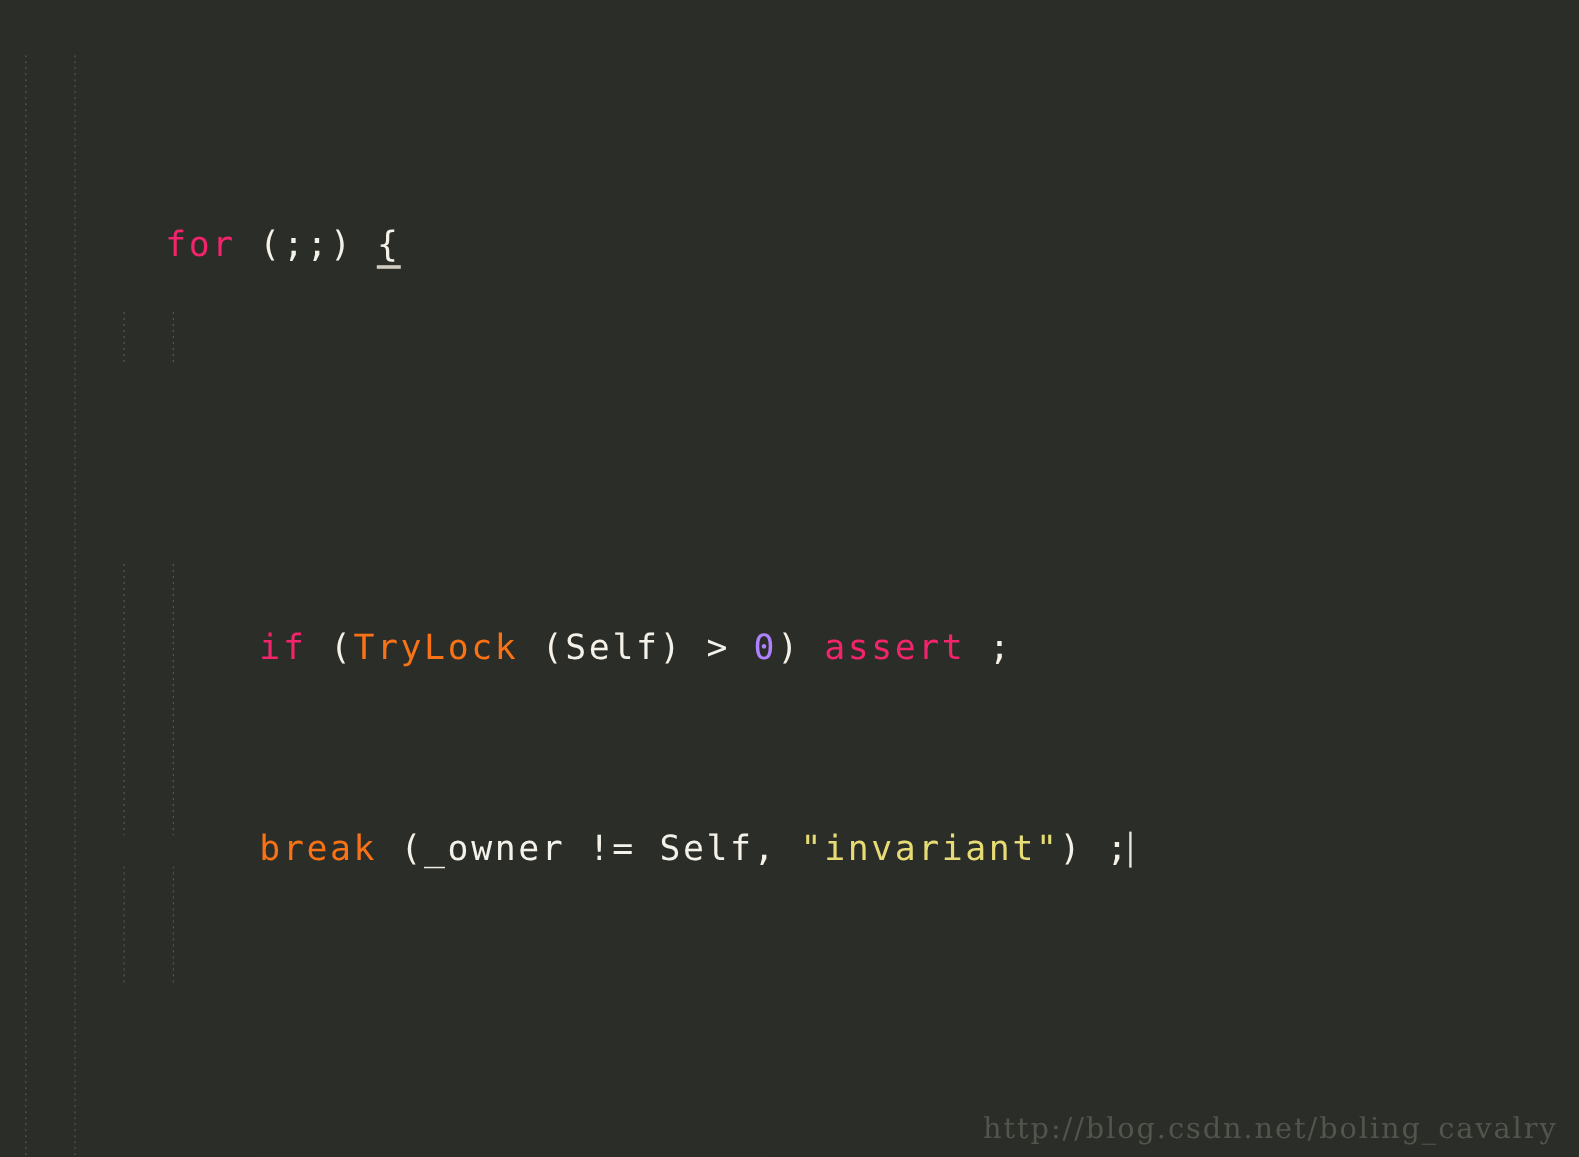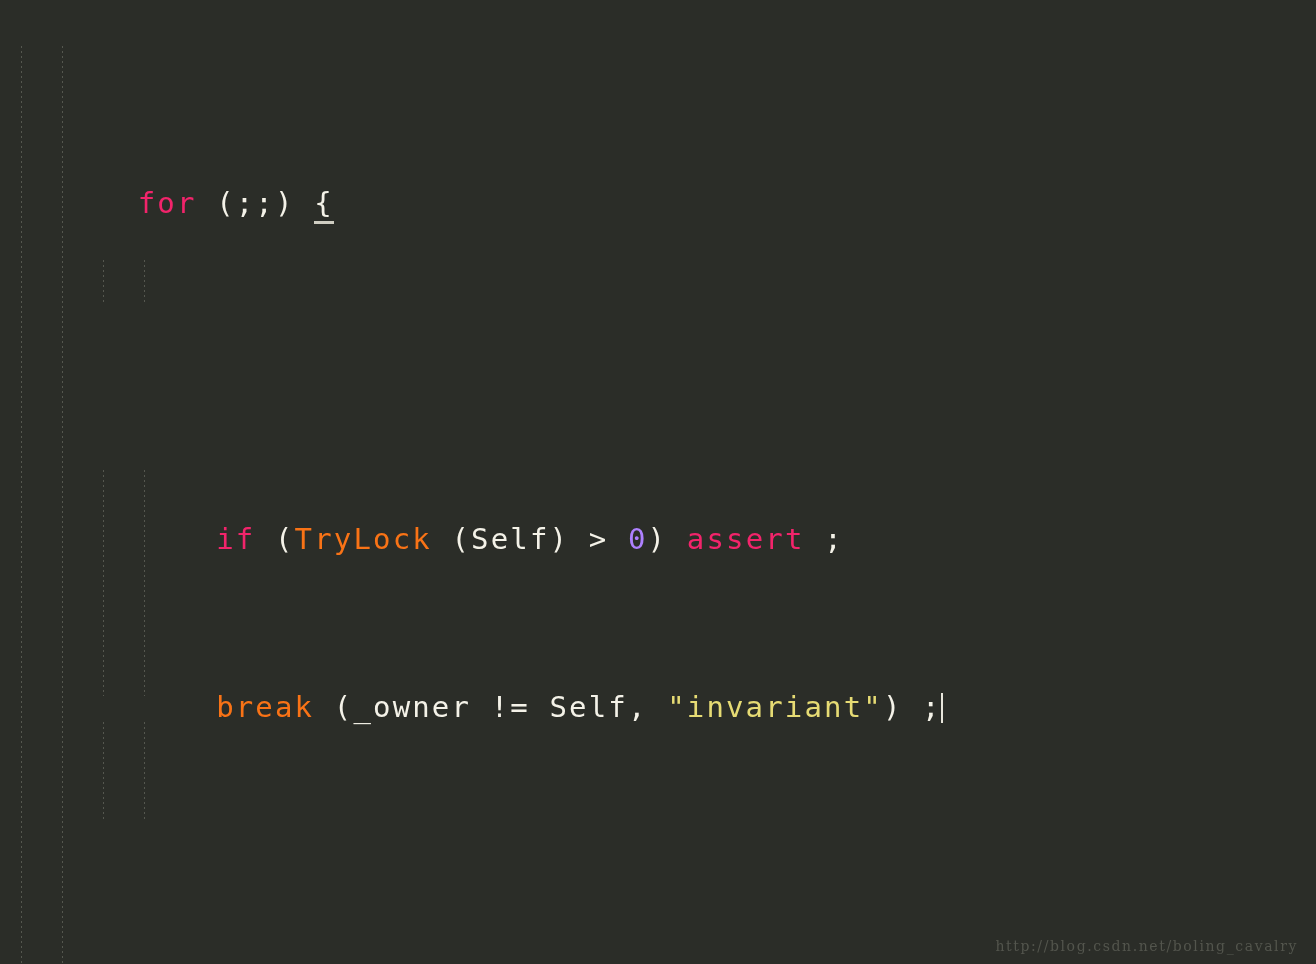--- a/index.html
+++ b/index.html
@@ -79,21 +79,21 @@
     margin-left: -1px;
   }
 
   
   #watermark {
     position: absolute;
     right: 18px;
     bottom: 10px;
     z-index: 3;
     font-family: "DejaVu Serif", "Liberation Serif", serif;
-    font-size: 14px;
+    font-size: 24px;
     letter-spacing: 1.6px;
     color: #53554d;
     white-space: pre;
   }
 </style>
 </head>
 <body>
 
 <div id="root">
 

